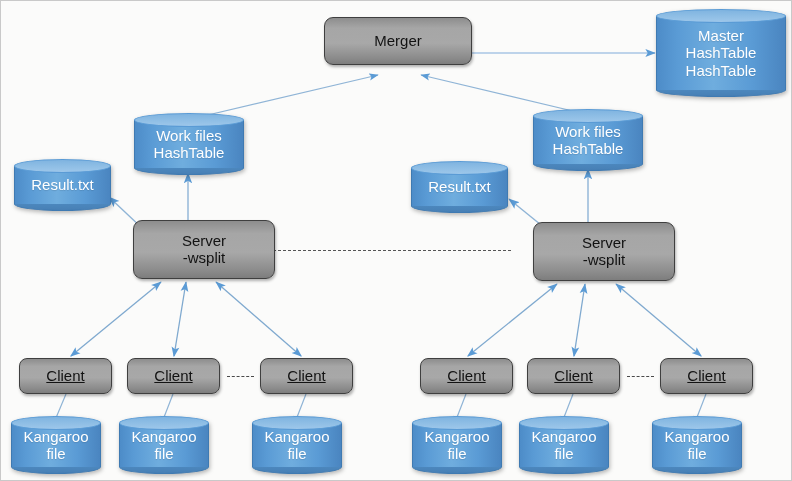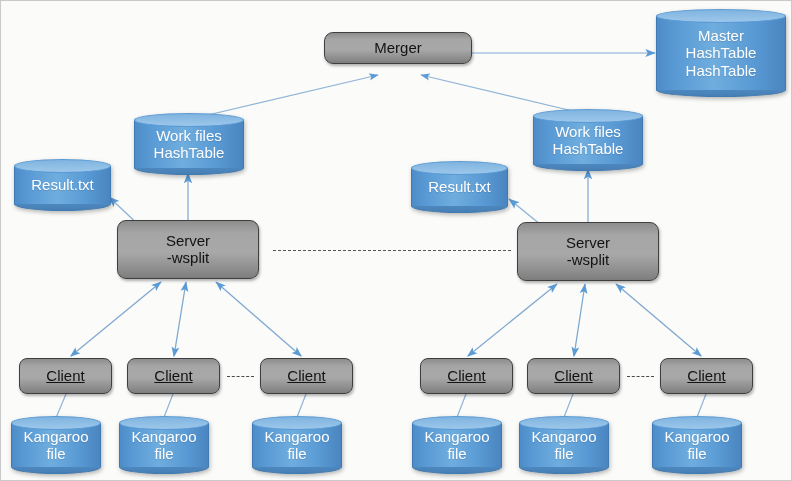--- a/index.html
+++ b/index.html
@@ -42,21 +42,21 @@
     align-items: center;
     justify-content: center;
     text-align: center;
     color: #121212;
     line-height: 1.12;
     z-index: 3;
   }
   .proc .lines { display: block; }
   .proc .l1, .proc .l2 { display: block; }
   .proc.merger { font-size: 15px; }
-  .proc.server { font-size: 15px; }
+  .proc.server { font-size: 15px; margin-left: 16px; }
   .proc.client { font-size: 15px; border-radius: 8px; text-decoration: underline; }
 
   
   .cyl {
     position: absolute;
     z-index: 2;
   }
   .cyl .body {
     position: absolute;
     left: 0; right: 0;
@@ -164,21 +164,21 @@
 
     <line x1="65" y1="393" x2="52" y2="424" stroke="#8fb4d6" stroke-width="1.2" marker-end="url(#ah)"></line>
     <line x1="172" y1="393" x2="160" y2="424" stroke="#8fb4d6" stroke-width="1.2" marker-end="url(#ah)"></line>
     <line x1="305" y1="393" x2="293" y2="424" stroke="#8fb4d6" stroke-width="1.2" marker-end="url(#ah)"></line>
 
     <line x1="465" y1="393" x2="453" y2="424" stroke="#8fb4d6" stroke-width="1.2" marker-end="url(#ah)"></line>
     <line x1="572" y1="393" x2="560" y2="424" stroke="#8fb4d6" stroke-width="1.2" marker-end="url(#ah)"></line>
     <line x1="705" y1="393" x2="693" y2="424" stroke="#8fb4d6" stroke-width="1.2" marker-end="url(#ah)"></line>
   </svg>
 
-  <div class="proc merger" style="left:323px; top:31px; width:148px; height:32px;">
+  <div class="proc merger" style="left:323px; top:16px; width:148px; height:48px;">
     <span class="lines">Merger</span>
   </div>
 
   <div class="cyl" style="left:655px; top:8px; width:130px; height:88px;">
     <div class="shadowwrap">
       <div class="bottom"></div>
       <div class="body"></div>
       <div class="top"></div>
     </div>
     <div class="label">

